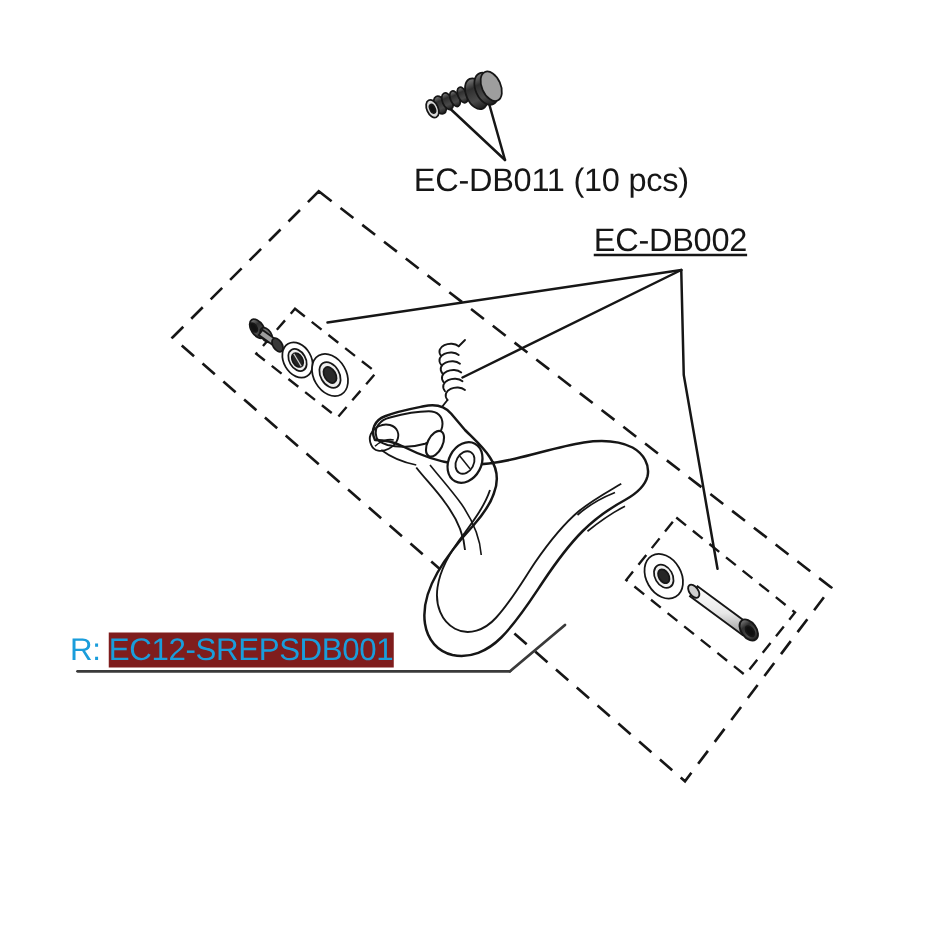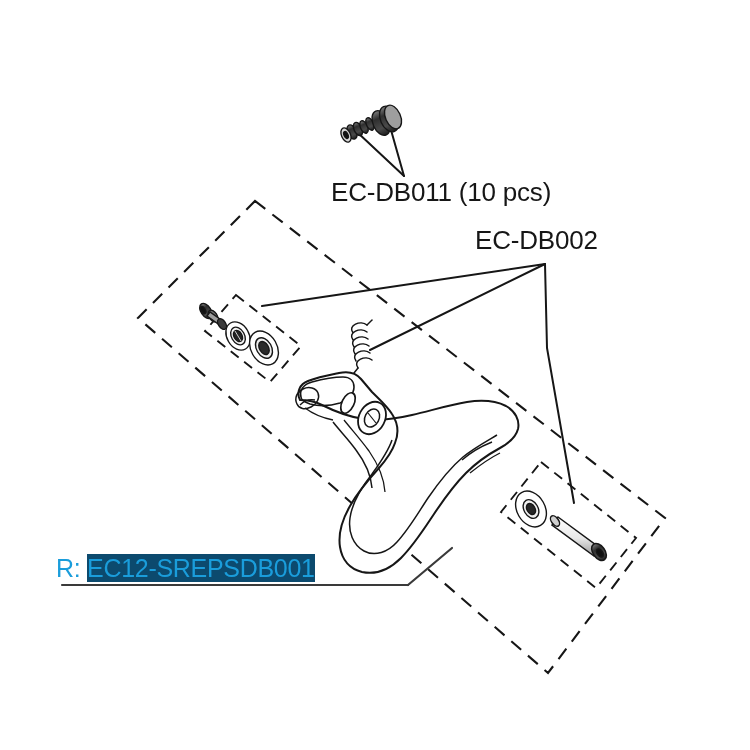--- a/index.html
+++ b/index.html
@@ -15,21 +15,20 @@
     overflow: hidden;
     font-family: "Liberation Sans", sans-serif;
     -webkit-font-smoothing: antialiased;
   }
 
   #diagram-root {
     position: absolute;
     left: 0; top: 0;
     width: 750px;
     height: 666px;
-    margin-top: 48px;
   }
 
   svg.layer {
     position: absolute;
     left: 0; top: 0;
     width: 750px;
     height: 750px;
     overflow: visible;
   }
 
@@ -40,21 +39,21 @@
     line-height: 1;
   }
 
   .label-black {
     color: #161616;
     font-size: 26px;
     letter-spacing: -0.2px;
   }
 
   #label-ec-db011 { left: 331px; top: 131px; }
-  #label-ec-db002 { left: 475px; top: 179px; }
+  #label-ec-db002 { left: 475px; top: 179px; text-decoration: underline; }
 
   
   #part-number-block {
     position: absolute;
     left: 56px;
     top: 503px;
     font-size: 25px;
     line-height: 34px;
     color: #1a9ddb;
     letter-spacing: -0.3px;
@@ -64,21 +63,21 @@
     white-space: nowrap;
     height: 34px;
   }
   #part-number-block .pn-prefix {
     color: #1a9ddb;
   }
   #part-number-block .pn-value {
     color: #1a9ddb;
   }
   #part-number-block .pn-value.selected {
-    background: #0c4a6e;
+    background: #7f1d1d;
   }
 </style>
 </head>
 <body>
 
 <div id="diagram-root">
 
   <svg class="layer" viewBox="0 0 750 750" xmlns="http://www.w3.org/2000/svg">
 
     <polygon points="255,153 665,470 548,625 138,270" fill="none" stroke="#161616" stroke-width="2.1" stroke-dasharray="13,9" stroke-linejoin="miter"></polygon>

